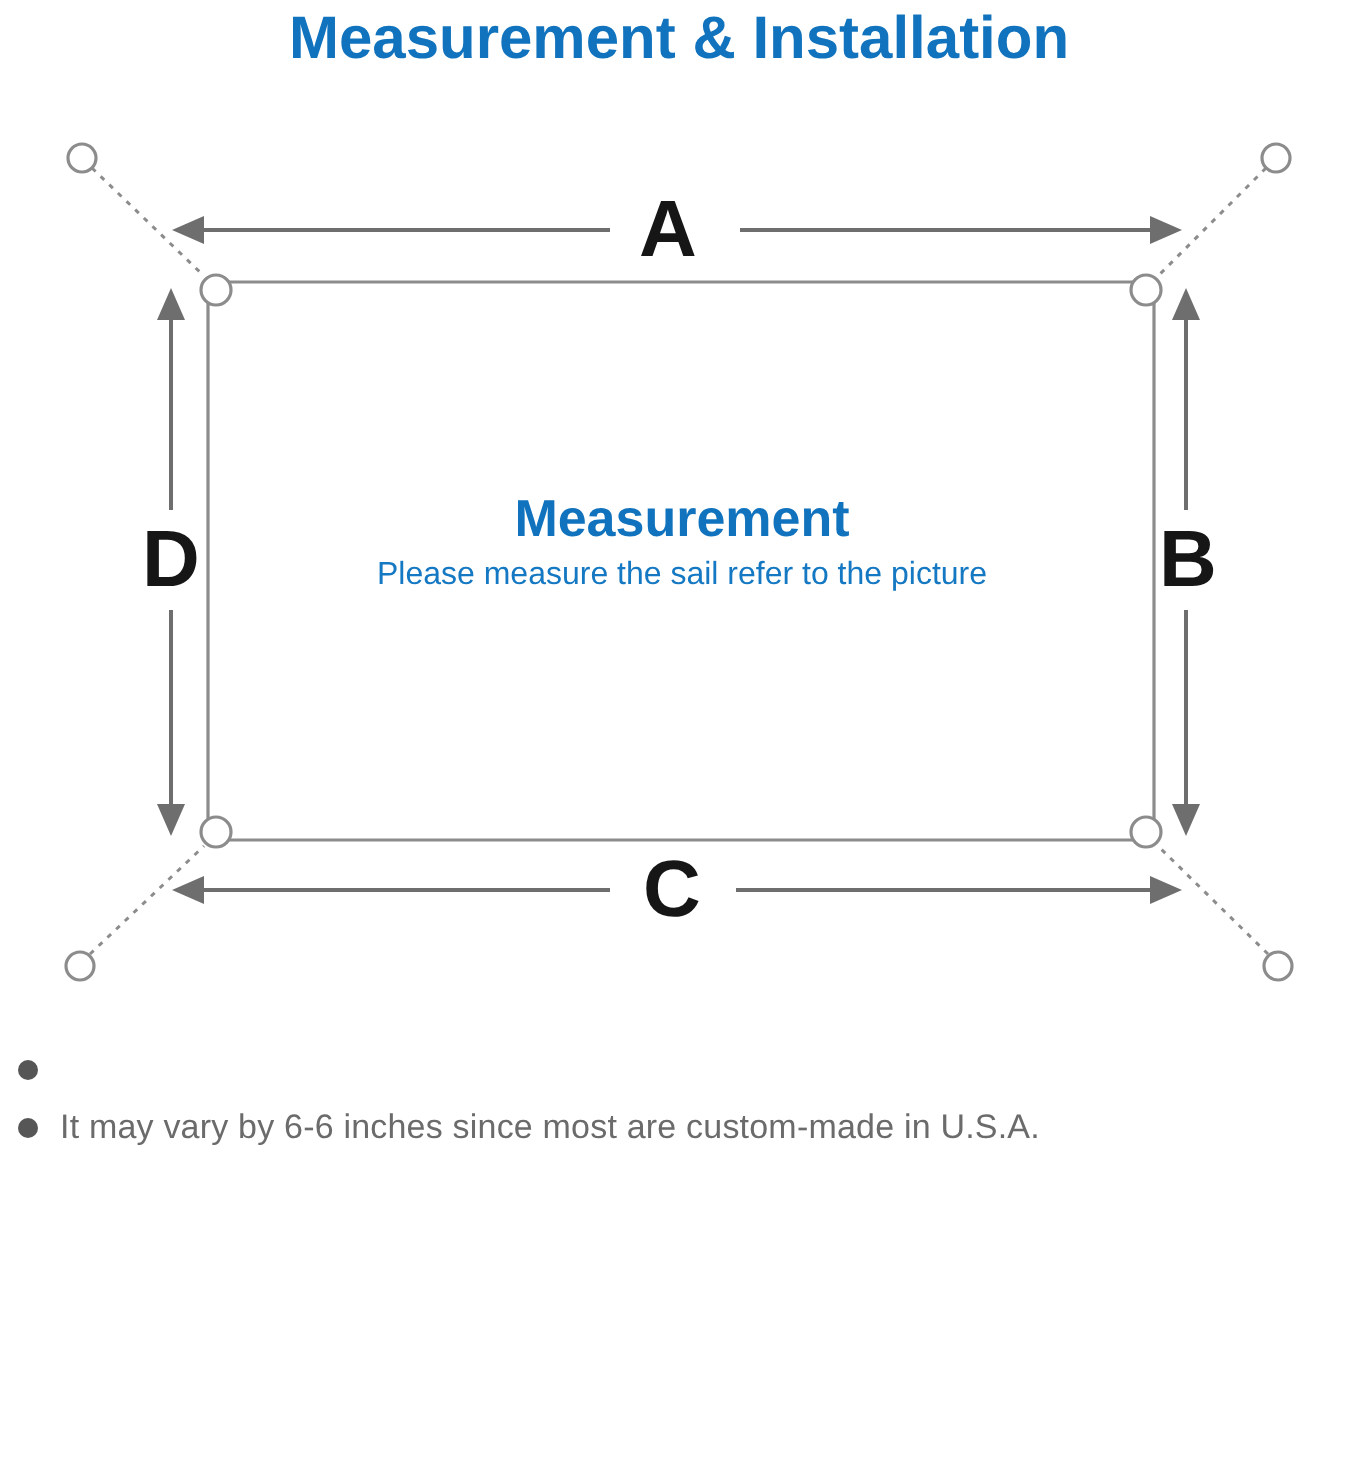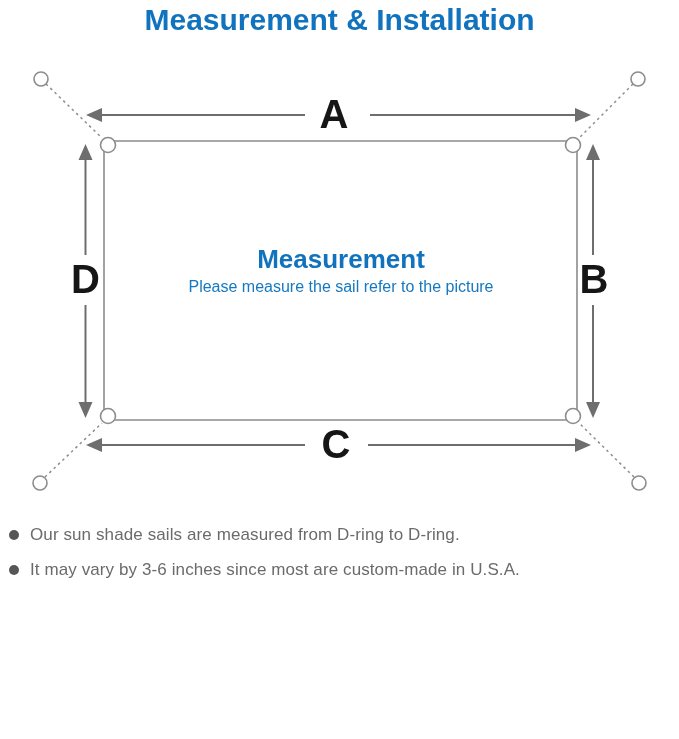--- a/index.html
+++ b/index.html
@@ -146,21 +146,20 @@
     </g>
     <text class="svg-dim-label" x="594" y="233" text-anchor="middle">B</text>
 
     <text class="svg-center-title" x="341" y="208" text-anchor="middle">Measurement</text>
     <text class="svg-center-subtitle" x="341" y="232" text-anchor="middle">Please measure the sail refer to the picture</text>
   </svg>
 
   <ul class="notes-list">
     <li>
       <span class="bullet-dot"></span>
-      <span class="note-text">Our sun shade sails are measured from D-ring to D-ring.</span>
     </li>
     <li>
       <span class="bullet-dot"></span>
-      <span class="note-text">It may vary by 3-6 inches since most are custom-made in U.S.A.</span>
+      <span class="note-text">It may vary by 6-6 inches since most are custom-made in U.S.A.</span>
     </li>
   </ul>
 
 </div>
 
 </body></html>

